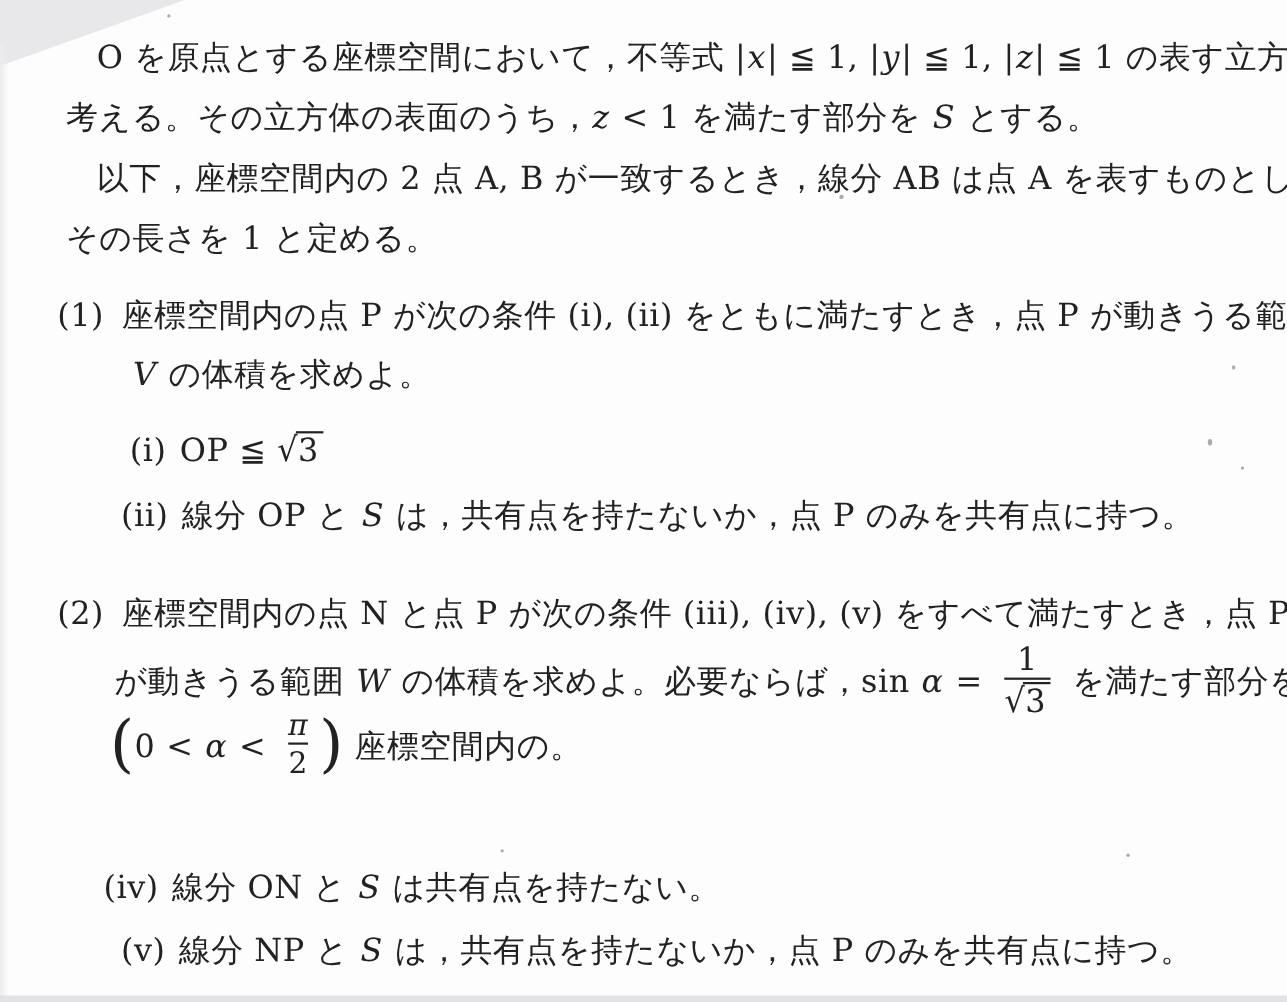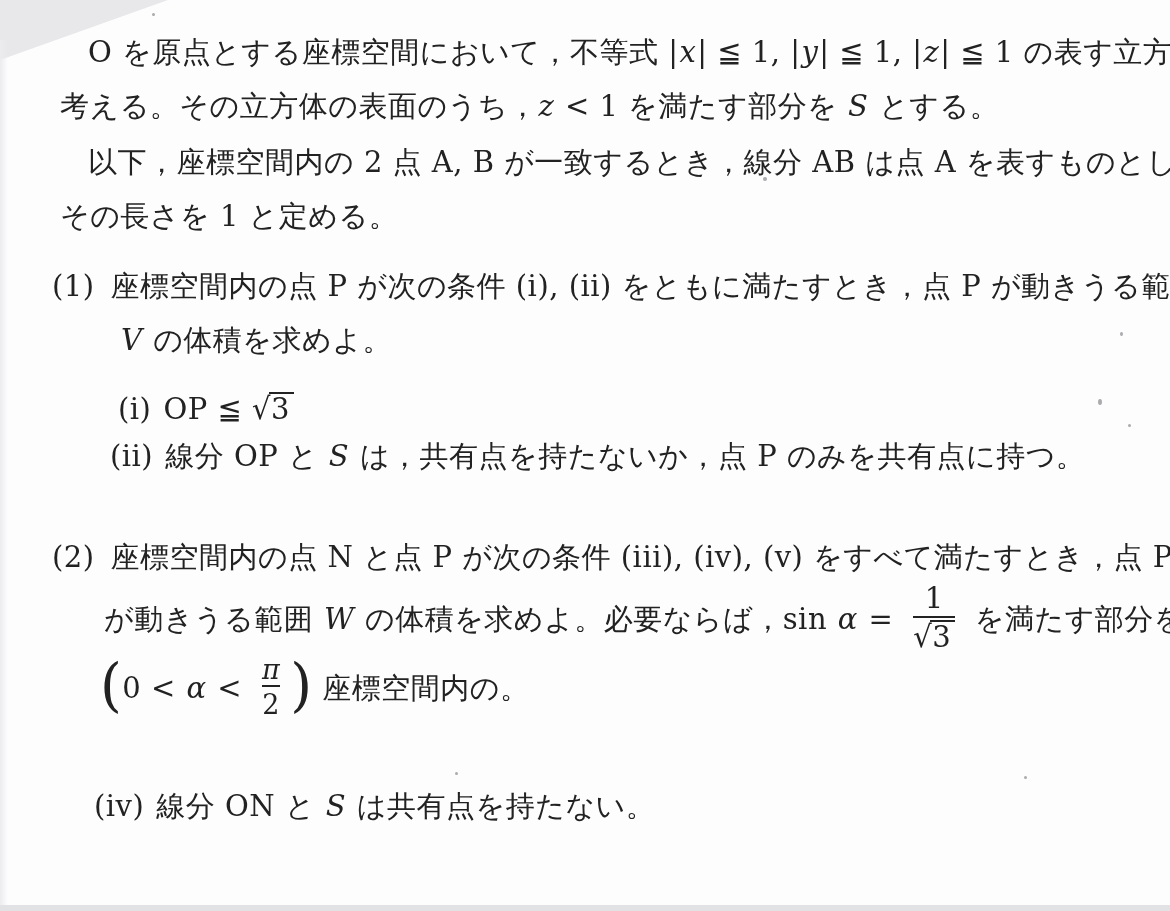--- a/index.html
+++ b/index.html
@@ -78,47 +78,50 @@
   </div>
 
   <div class="line" style="top:320px;left:120px">
     <span class="var">V</span><span> の体積を求めよ。</span>
   </div>
 
   <div class="line" style="top:389px;left:118px">
     <span class="marker">(i)</span><span>OP ≦ </span><span class="sqrt"><span class="sym">√</span><span class="val">3</span></span>
   </div>
 
-  <div class="line" style="top:436px;left:110px">
+  <div class="line" style="top:448px;left:110px">
     <span class="marker">(ii)</span><span>線分 OP と </span><span class="var">S</span><span> は，共有点を持たないか，点 P のみを共有点に持つ。</span>
   </div>
 
   <div class="line" style="top:537px;left:52px">
     <span class="marker-wide">(2)</span><span>座標空間内の点 N と点 P が次の条件 (iii), (iv), (v) をすべて満たすとき，点 P</span>
   </div>
 
   <div class="line" style="top:576px;left:104px;height:86px;line-height:86px;">
     <span>が動きうる範囲 </span><span class="var">W</span><span> の体積を求めよ。必要ならば，</span><span>sin </span><span class="var">α</span><span> = </span><span class="frac">
         <span class="num">1</span>
         <span class="den"><span class="sqrt"><span class="sym">√</span><span class="val">3</span></span></span>
       </span><span> を満たす部分を </span><span class="var">α</span>
   </div>
 
-  <div class="line" style="top:642px;left:100px;height:72px;line-height:72px;margin-top:10px;">
+  <div class="line" style="top:642px;left:100px;height:72px;line-height:72px;">
     <span class="bigp">(</span><span>0 &lt; </span><span class="var">α</span><span> &lt; </span><span class="frac frac-small">
         <span class="num var">π</span>
         <span class="den">2</span>
       </span><span class="bigp">)</span><span> 座標空間内の。</span>
   </div>
 
 
   <div class="line" style="top:786px;left:94px">
     <span class="marker">(iv)</span><span>線分 ON と </span><span class="var">S</span><span> は共有点を持たない。</span>
   </div>
 
+  <div class="line" style="top:844px;left:110px">
+    <span class="marker">(v)</span><span>線分 NP と </span><span class="var">S</span><span> は，共有点を持たないか，点 P のみを共有点に持つ。</span>
+  </div>
 
   <div class="speck" style="top:13px;left:152px;width:3px;height:3px;"></div>
   <div class="speck" style="top:177px;left:763px;width:4px;height:4px;"></div>
   <div class="speck" style="top:332px;left:1120px;width:3px;height:4px;"></div>
   <div class="speck" style="top:399px;left:1098px;width:4px;height:6px;"></div>
   <div class="speck" style="top:424px;left:1128px;width:3px;height:3px;"></div>
   <div class="speck" style="top:772px;left:455px;width:3px;height:3px;"></div>
   <div class="speck" style="top:776px;left:1024px;width:3px;height:3px;"></div>
 
 </div>

